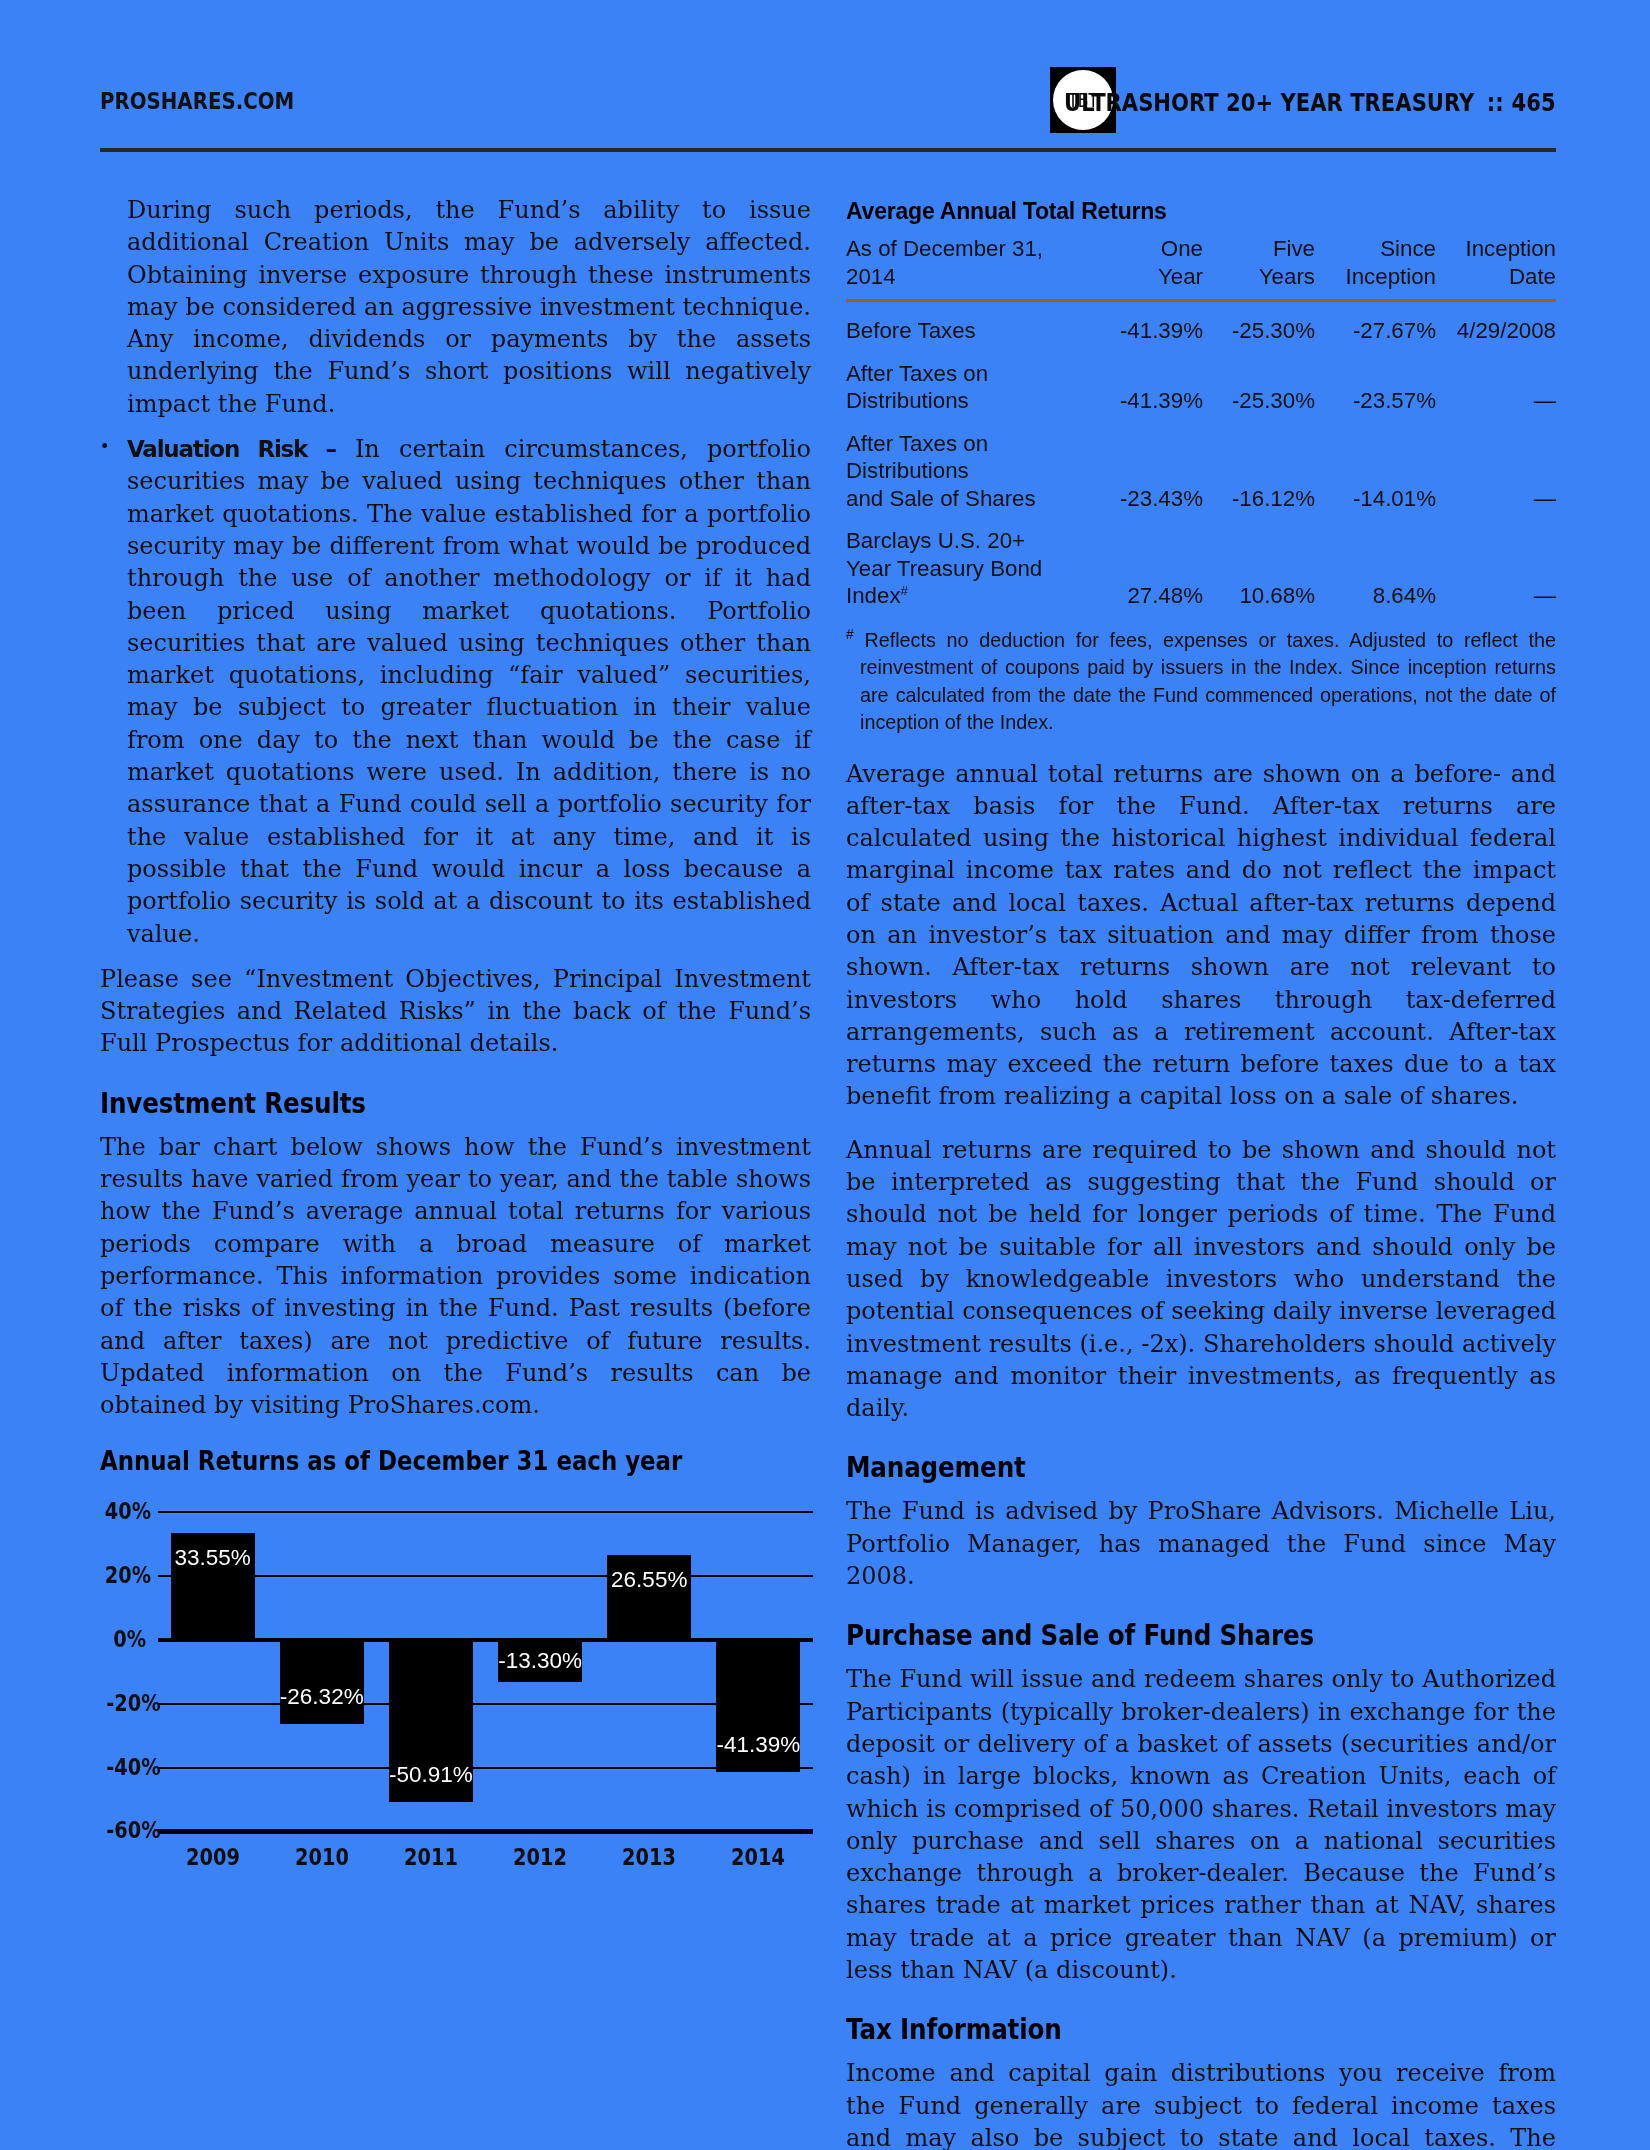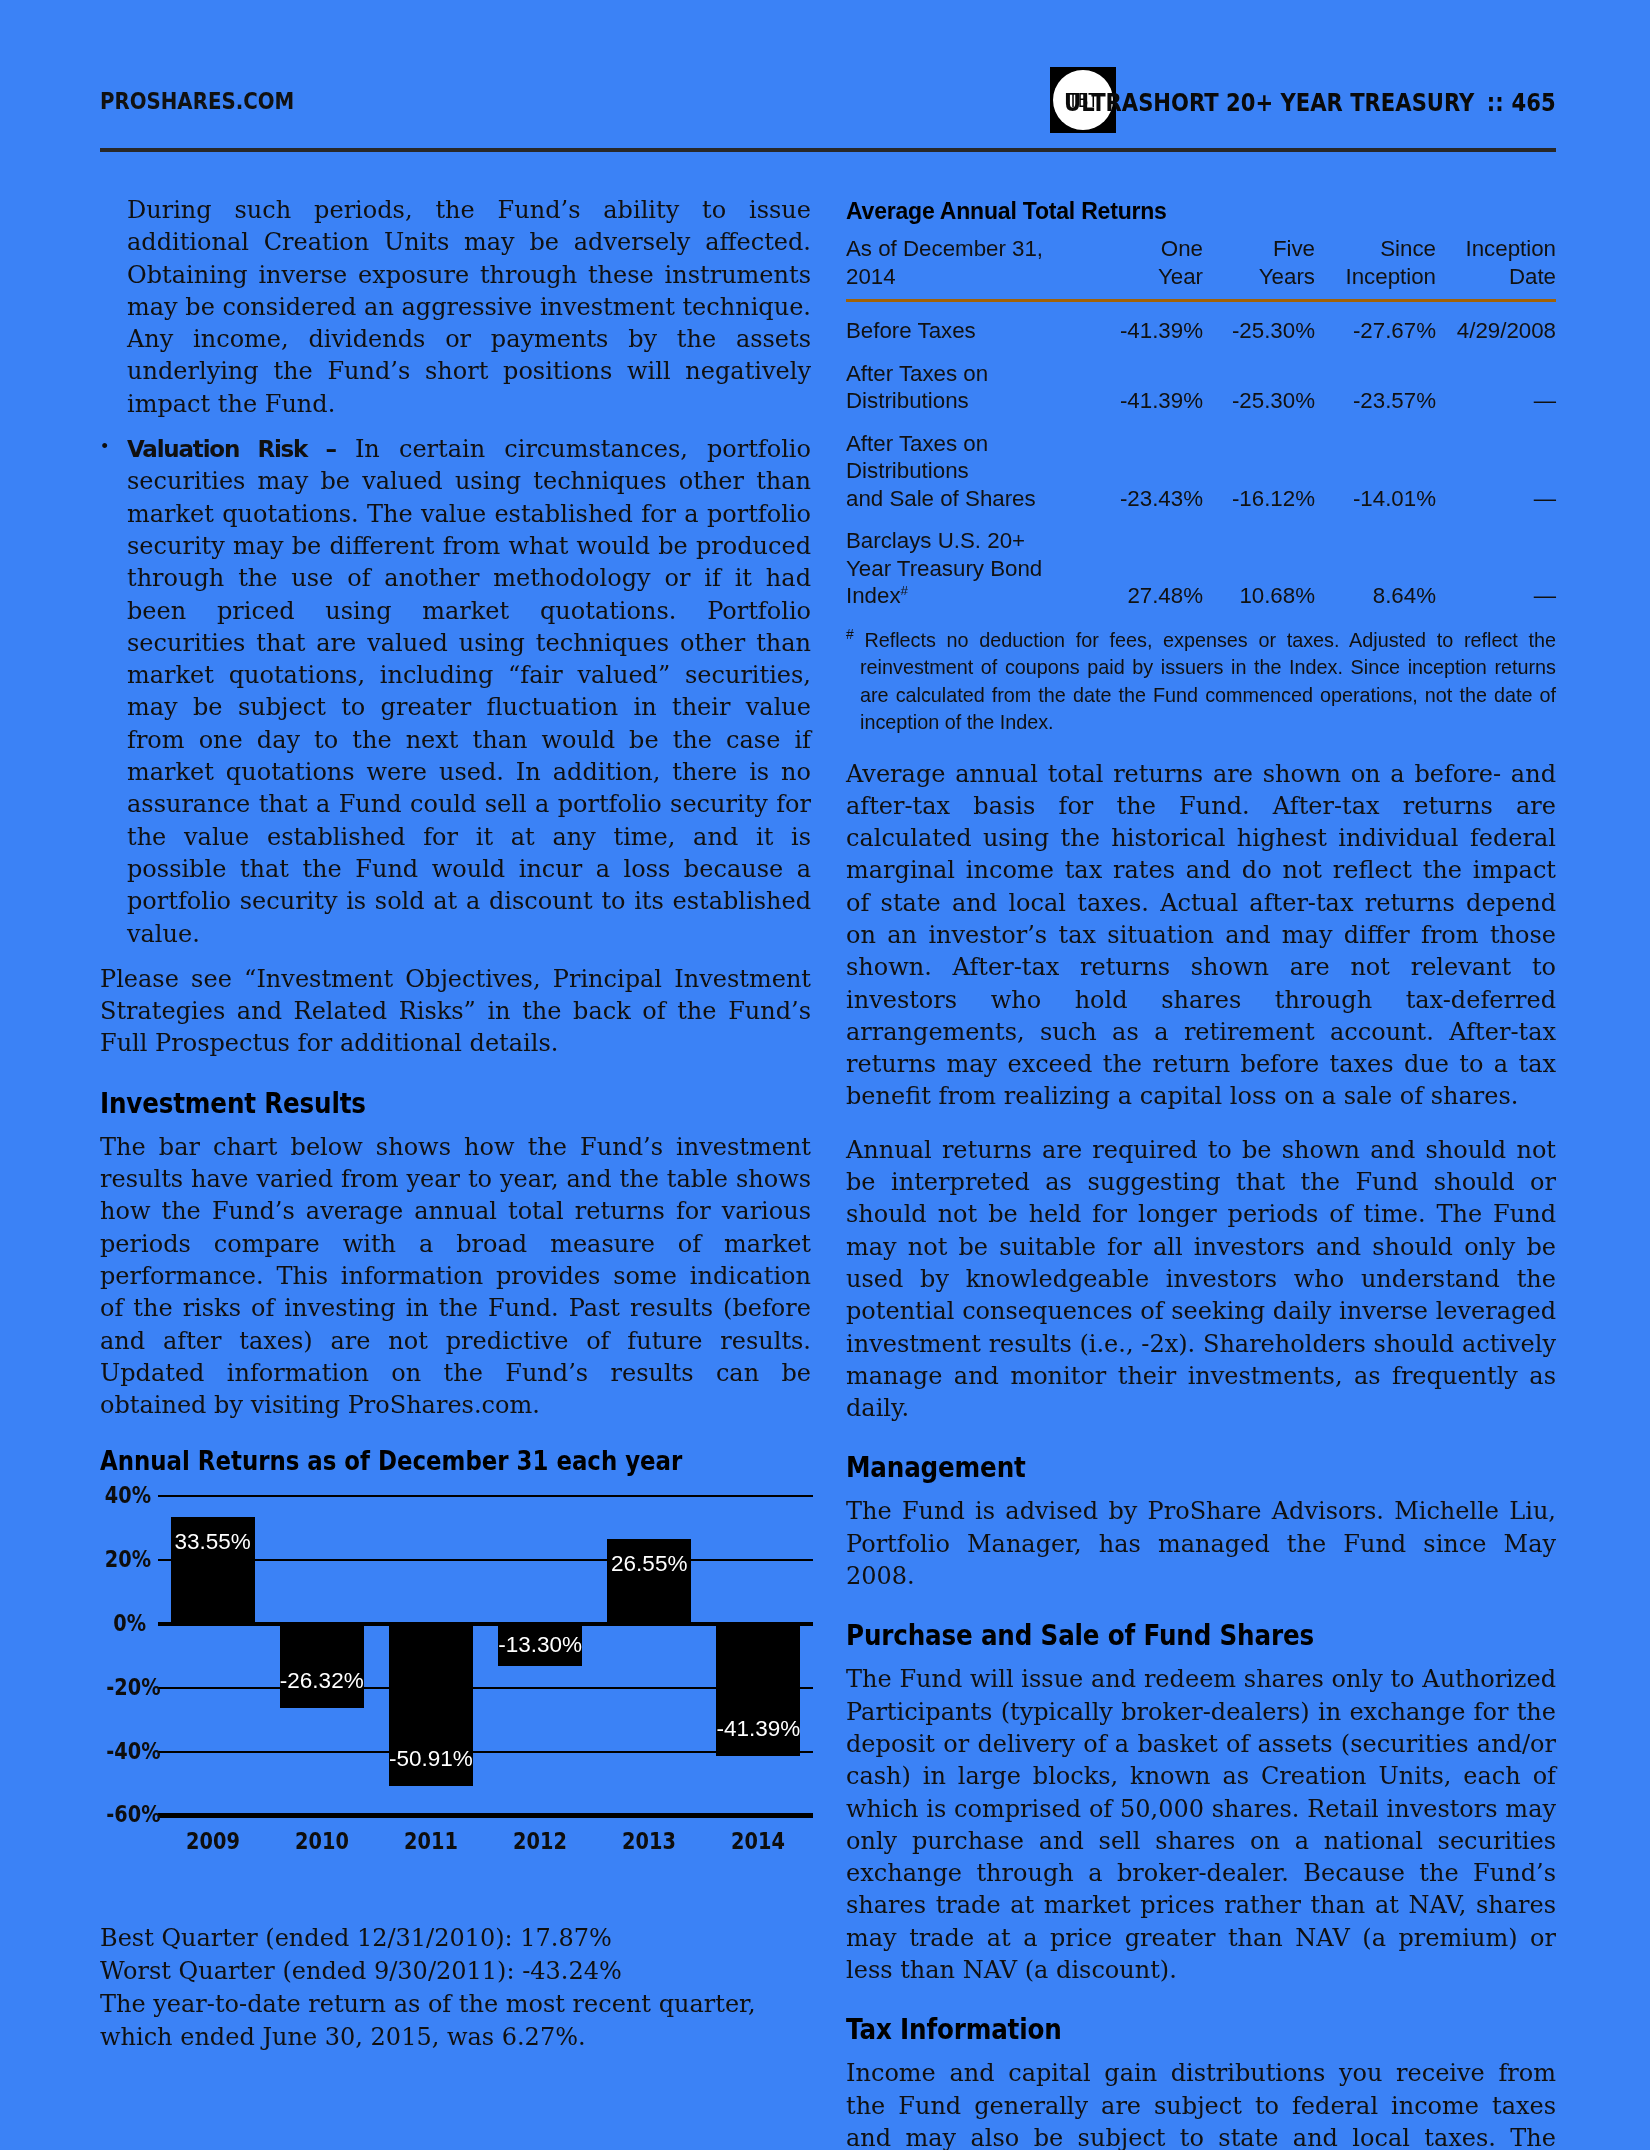--- a/index.html
+++ b/index.html
@@ -28,21 +28,21 @@
   .bullet-item{position:relative;padding-left:27px;margin-top:13px;}
   .bullet-marker{position:absolute;left:1px;top:1px;font-size:21px;}
   .run-in-term{font-family:"DejaVu Sans",sans-serif;font-weight:700;font-size:23px;letter-spacing:-1.2px;}
 
   .h-sect{font:700 28px "DejaVu Sans",sans-serif;color:#000;margin:27px 0 11px;
           transform:scaleX(.88);transform-origin:0 50%;white-space:nowrap;letter-spacing:-0.2px;}
   .chart-title{font:700 26px "DejaVu Sans",sans-serif;color:#000;margin:25px 0 0;
           transform:scaleX(.88);transform-origin:0 50%;white-space:nowrap;}
 
   
-  #chart{position:relative;height:390px;margin-top:6px;}
+  #chart{position:relative;height:390px;margin-top:22px;}
   .gridline{position:absolute;background:#000;}
   .bar{position:absolute;background:#000;}
   .bar-label{position:absolute;width:140px;text-align:center;font:400 22.5px "Liberation Sans",sans-serif;
              color:#fff;white-space:nowrap;}
   .ytick{position:absolute;left:-4px;width:50px;text-align:right;font:700 23px "DejaVu Sans",sans-serif;white-space:nowrap;}
   .ytick span{display:inline-block;transform:scaleX(.84);transform-origin:100% 50%;}
   .xtick{position:absolute;width:120px;text-align:center;font:700 23px "DejaVu Sans",sans-serif;}
   .xtick span{display:inline-block;transform:scaleX(.84);transform-origin:50% 50%;}
 
   .stats{margin-top:50px;font-family:"DejaVu Serif",serif;font-size:24px;line-height:33px;color:#101010;}
@@ -117,26 +117,20 @@
         <div class="bar-label" style="left: 370.083px; top: 149.814px; color: rgb(255, 255, 255);">-13.30%</div>
         <div class="xtick" style="left: 380.083px; top: 346px;"><span>2012</span></div>
         <div class="bar" style="left: 507.25px; top: 56.9055px; width: 84px; height: 84.6945px; background: rgb(0, 0, 0);"></div>
         <div class="bar-label" style="left: 479.25px; top: 68.9055px; color: rgb(255, 255, 255);">26.55%</div>
         <div class="xtick" style="left: 489.25px; top: 346px;"><span>2013</span></div>
         <div class="bar" style="left: 616.417px; top: 141.6px; width: 84px; height: 132.034px; background: rgb(0, 0, 0);"></div>
         <div class="bar-label" style="left: 588.417px; top: 233.634px; color: rgb(255, 255, 255);">-41.39%</div>
         <div class="xtick" style="left: 598.417px; top: 346px;"><span>2014</span></div>
       </div>
 
-    <div class="stats" id="stats">
-        <div>Best Quarter (ended 12/31/2010): 17.87%</div>
-        <div>Worst Quarter (ended 9/30/2011): -43.24%</div>
-        <div>The year-to-date return as of the most recent quarter,</div>
-        <div>which ended June 30, 2015, was 6.27%.</div>
-      </div>
   </div>
 
   <div class="col-right">
     <div class="tbl-title">Average Annual Total Returns</div>
     <table class="returns" id="returns-table">
         <thead>
           <tr>
             <th class="lbl" style="width:240px">As of December 31,<br>2014</th>
             <th class="num" style="width:117px">One<br>Year</th>
             <th class="num" style="width:112px">Five<br>Years</th>

